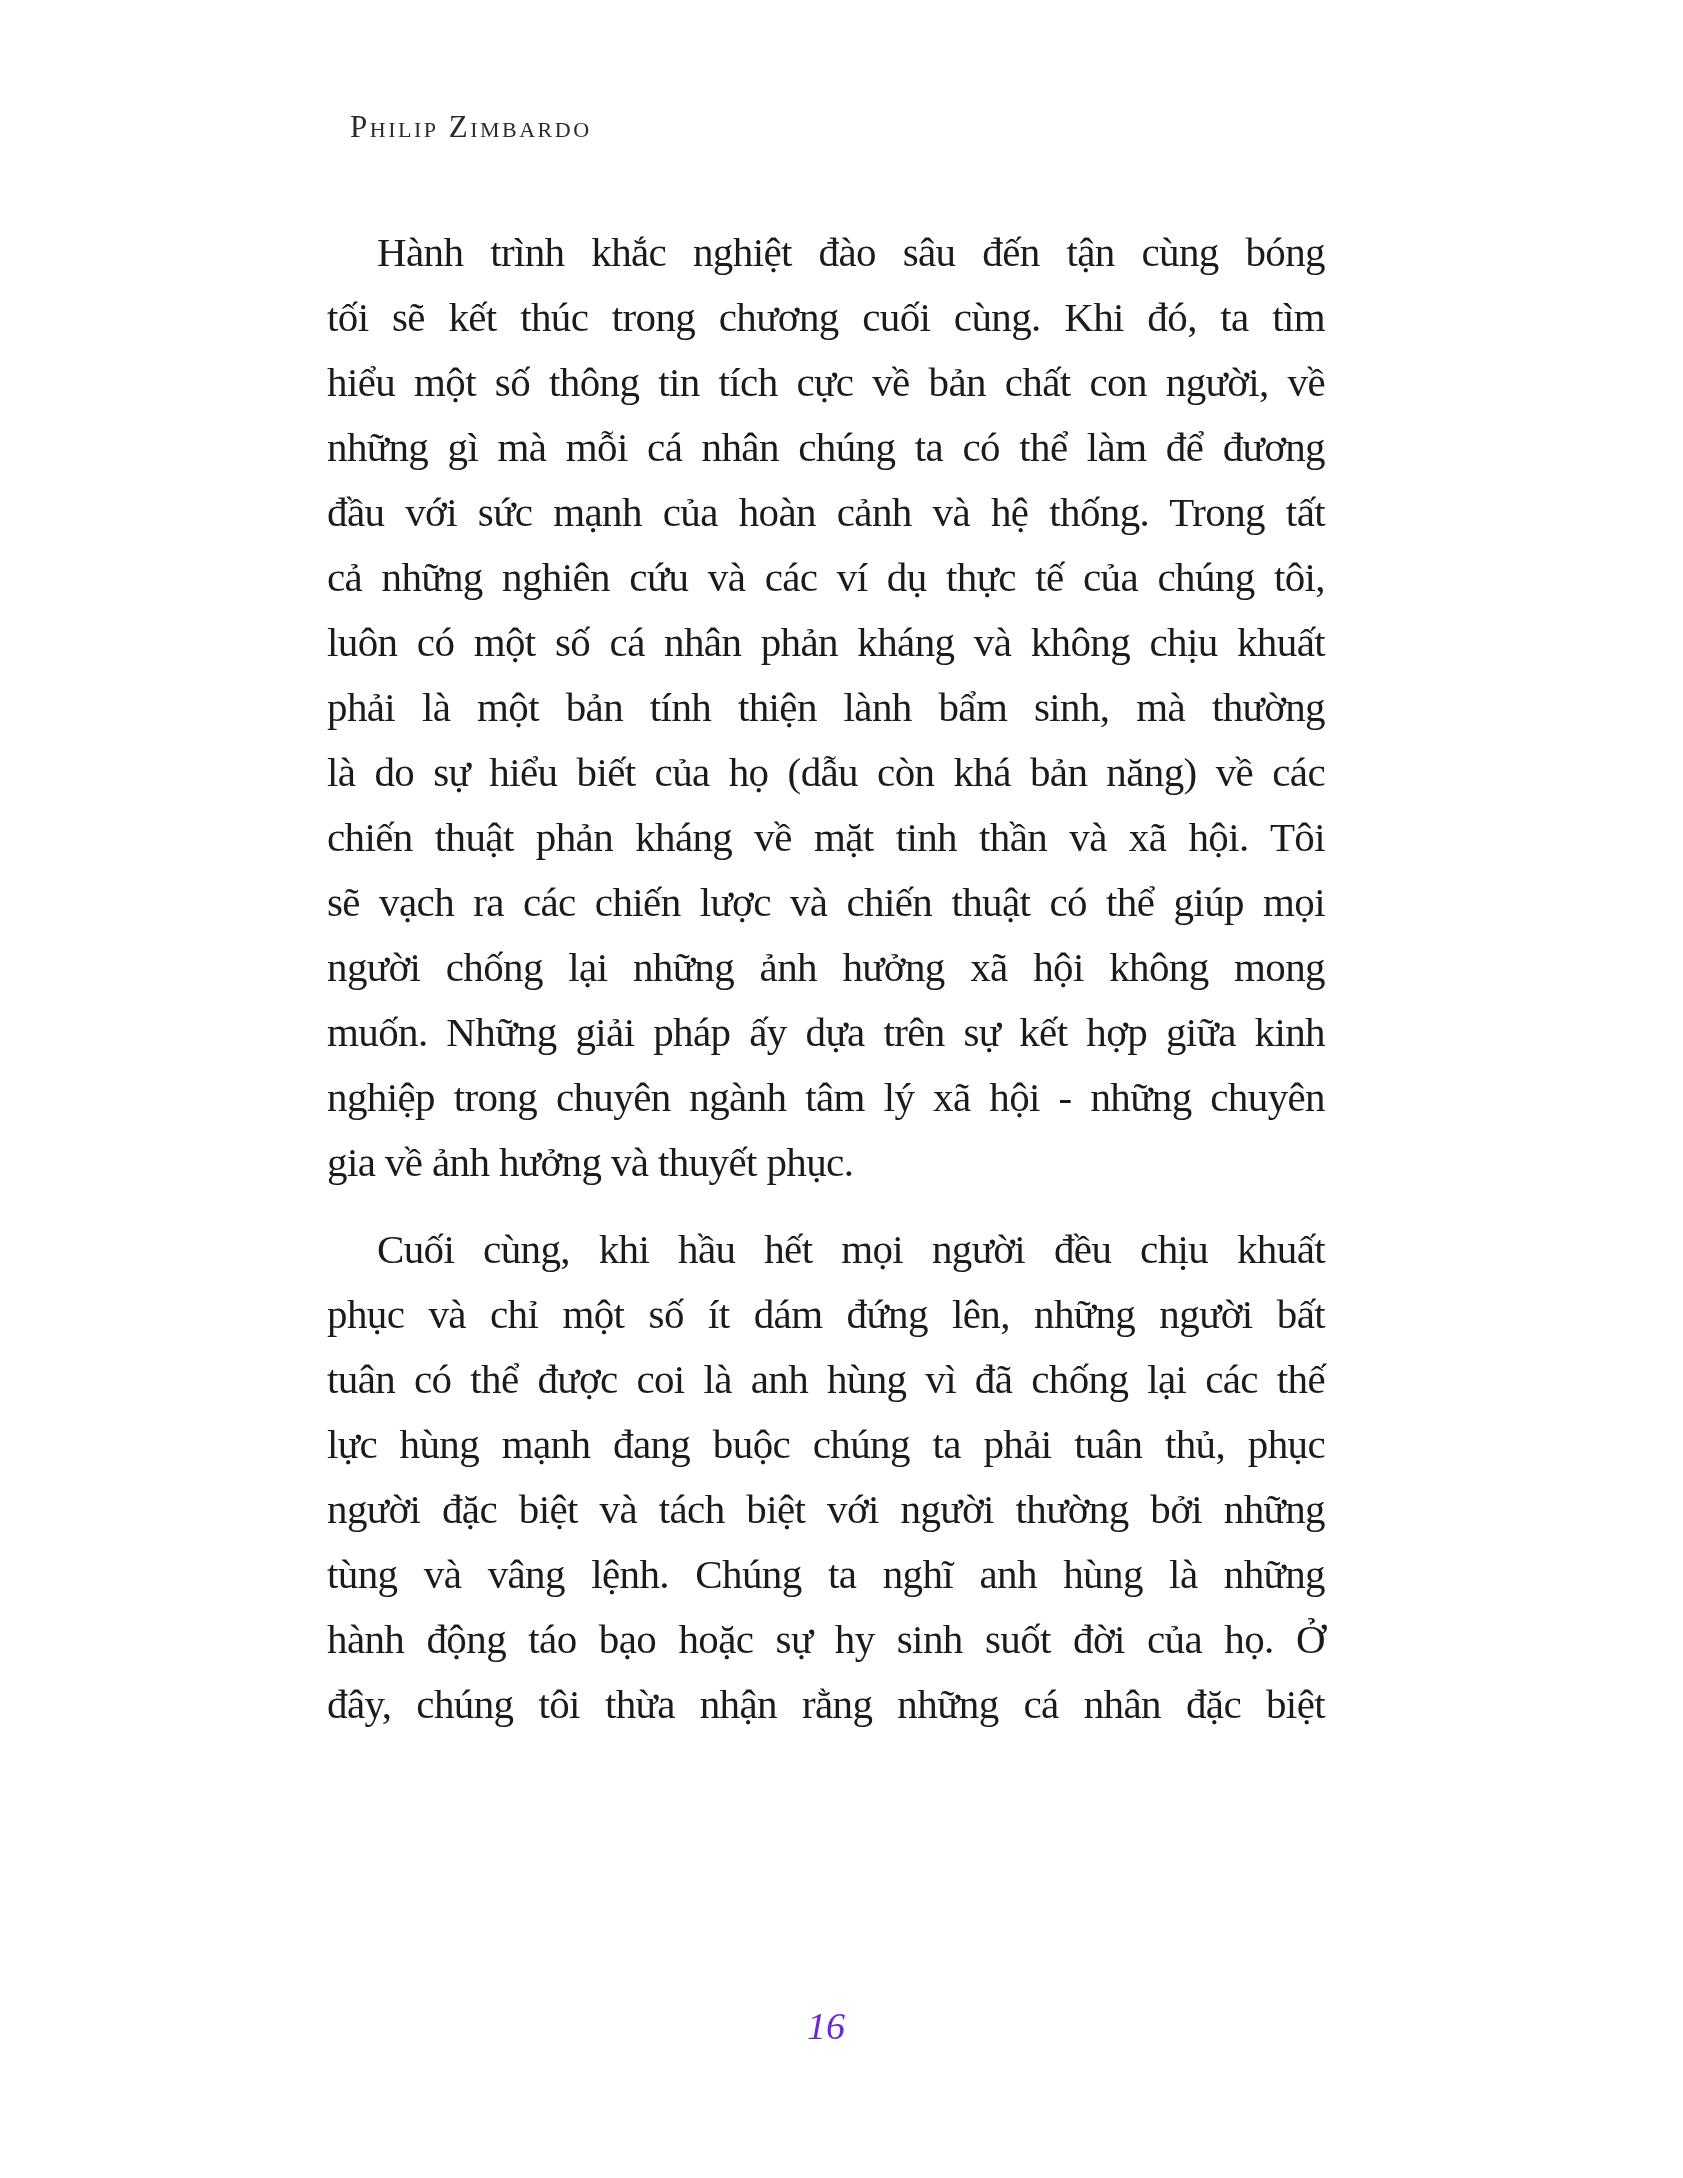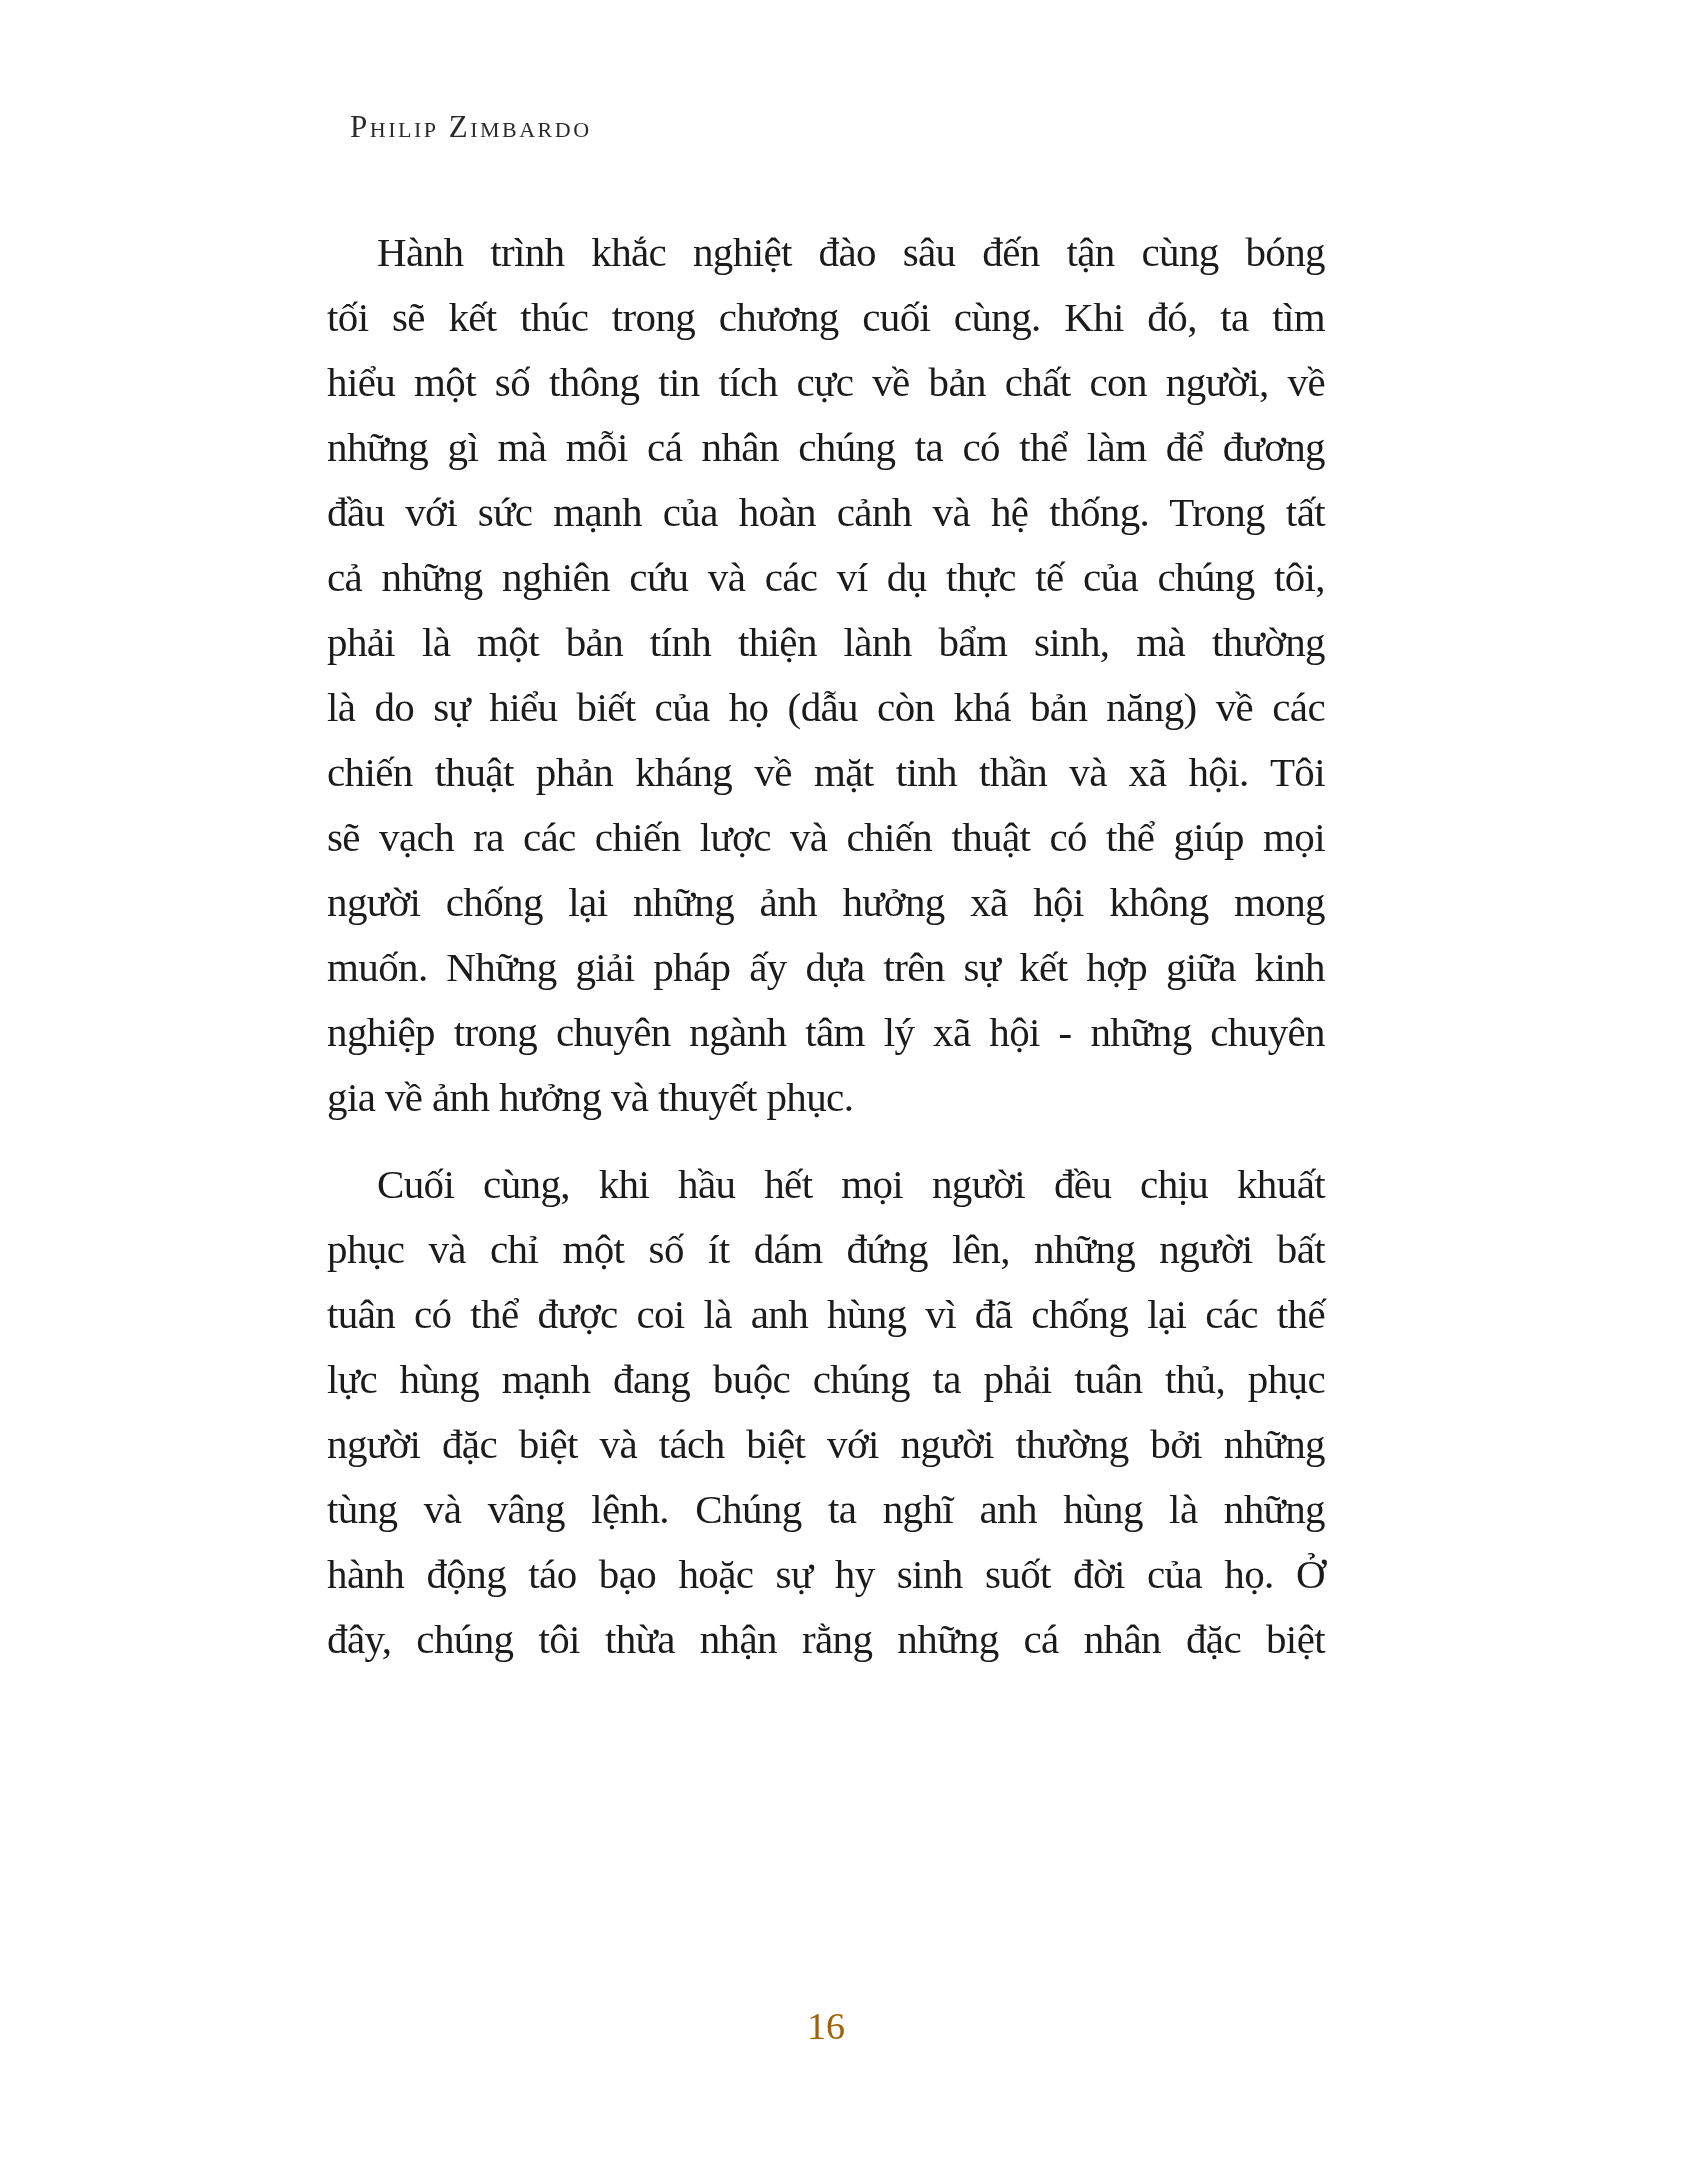--- a/index.html
+++ b/index.html
@@ -45,37 +45,39 @@
   }
   .line.indent { text-indent: 50px; }
   .line.last { text-align-last: left; }
   .page-number {
     position: absolute;
     left: 327px;
     top: 2004px;
     width: 998px;
     text-align: center;
     font-size: 38px;
-    color: #a16207;
+    color: #6d28d9;
+    font-style: italic;
   }
 </style>
 </head>
 <body>
 
 <div class="page">
   <div class="running-header">Philip Zimbardo</div>
 
   <main class="body-text">
       <div class="paragraph">
         <div class="line indent">Hành trình khắc nghiệt đào sâu đến tận cùng bóng</div>
         <div class="line">tối sẽ kết thúc trong chương cuối cùng. Khi đó, ta tìm</div>
         <div class="line">hiểu một số thông tin tích cực về bản chất con người, về</div>
         <div class="line">những gì mà mỗi cá nhân chúng ta có thể làm để đương</div>
         <div class="line">đầu với sức mạnh của hoàn cảnh và hệ thống. Trong tất</div>
         <div class="line">cả những nghiên cứu và các ví dụ thực tế của chúng tôi,</div>
+        <div class="line">luôn có một số cá nhân phản kháng và không chịu khuất</div>
         <div class="line">phải là một bản tính thiện lành bẩm sinh, mà thường</div>
         <div class="line">là do sự hiểu biết của họ (dẫu còn khá bản năng) về các</div>
         <div class="line">chiến thuật phản kháng về mặt tinh thần và xã hội. Tôi</div>
         <div class="line">sẽ vạch ra các chiến lược và chiến thuật có thể giúp mọi</div>
         <div class="line">người chống lại những ảnh hưởng xã hội không mong</div>
         <div class="line">muốn. Những giải pháp ấy dựa trên sự kết hợp giữa kinh</div>
         <div class="line">nghiệp trong chuyên ngành tâm lý xã hội - những chuyên</div>
         <div class="line last">gia về ảnh hưởng và thuyết phục.</div>
       </div>
       <div class="paragraph spaced">

